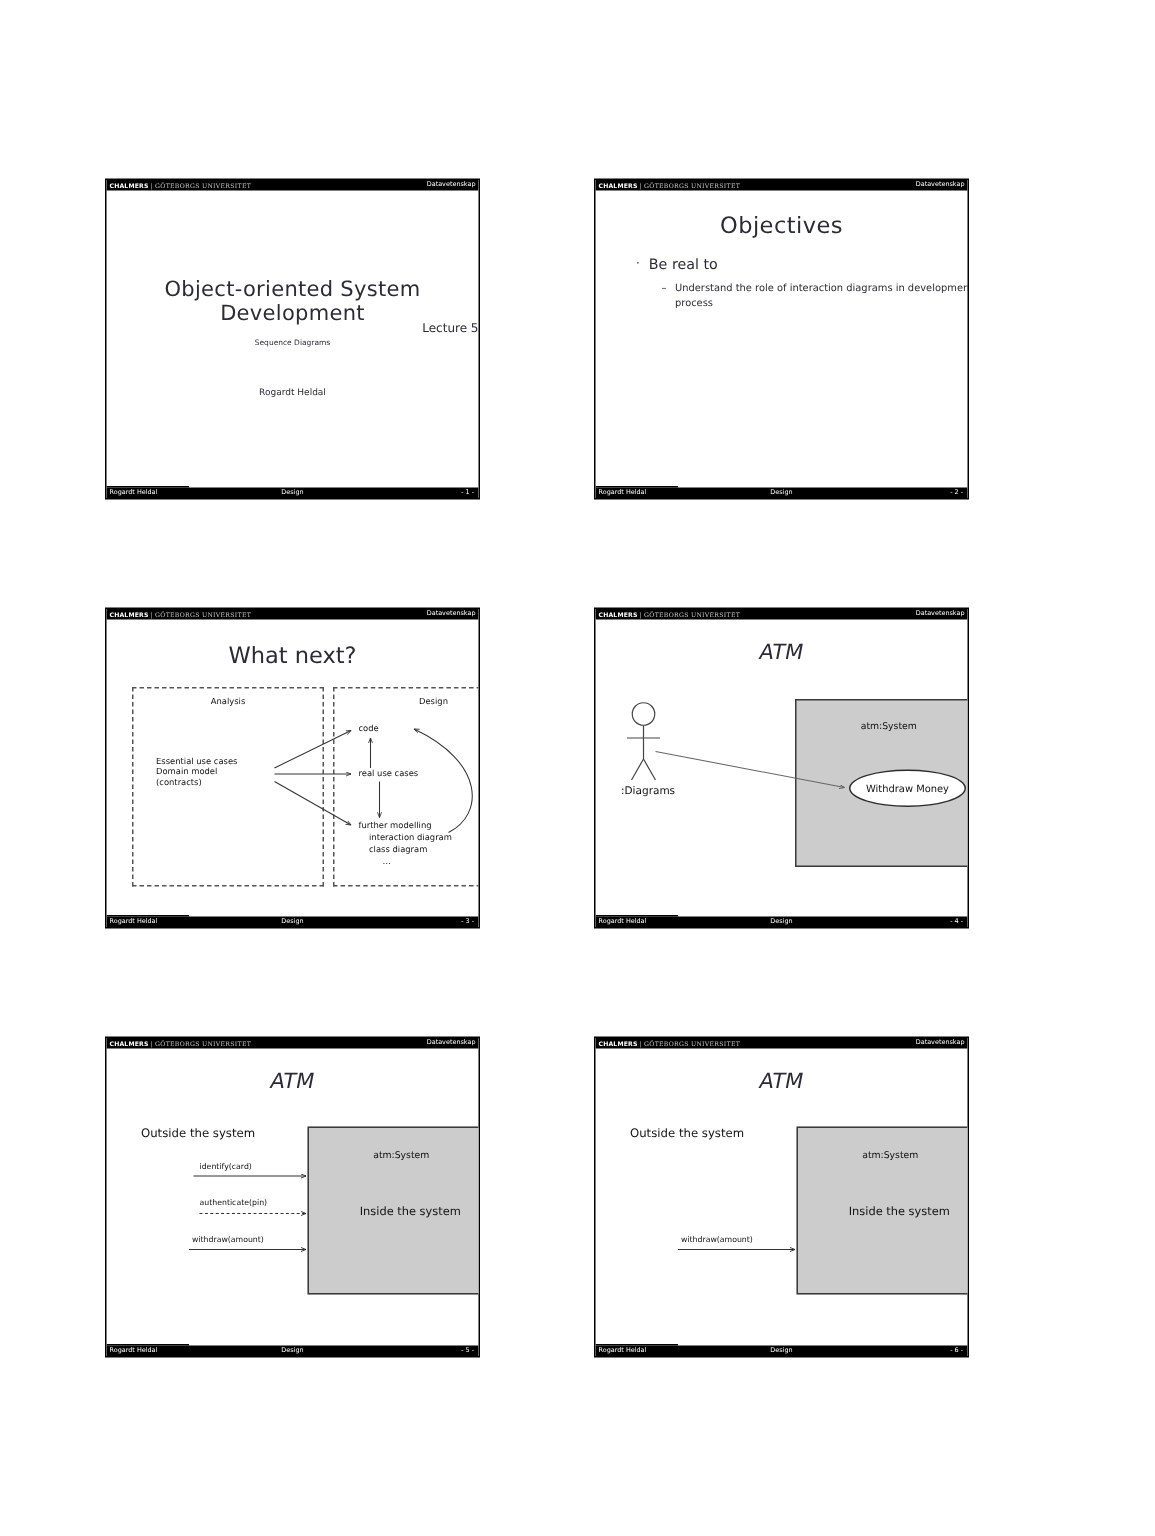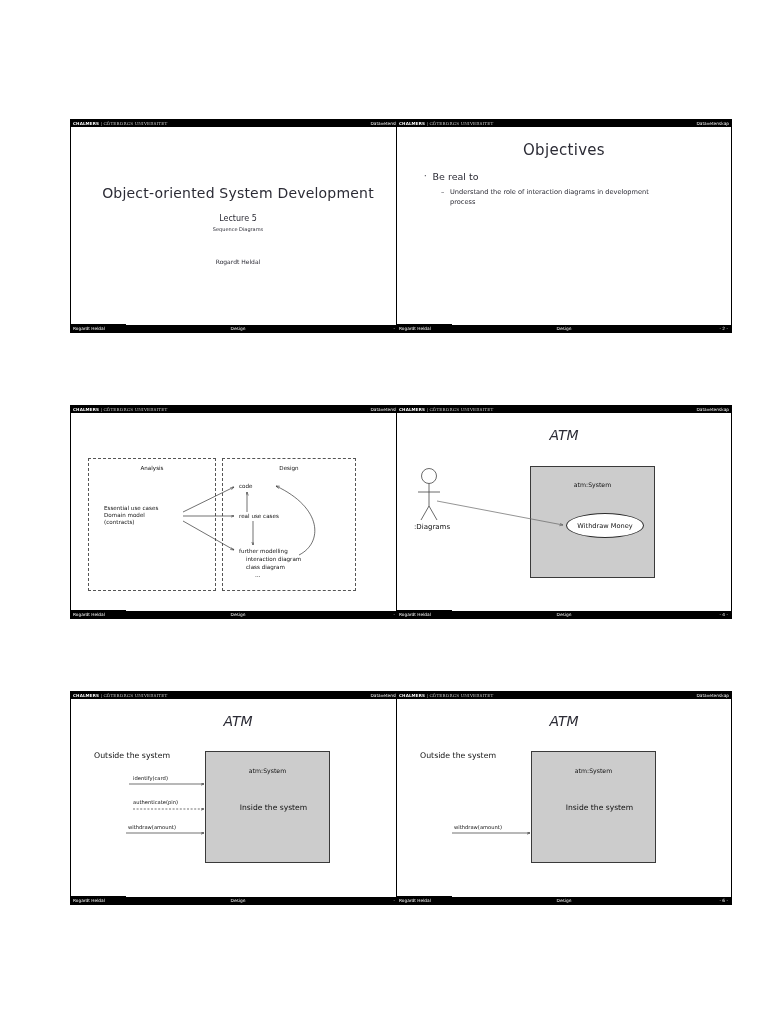--- a/index.html
+++ b/index.html
@@ -18,21 +18,21 @@
   .sheet {
     position: absolute;
     left: 0; top: 0;
     width: 770px;
     height: 1024px;
   }
 
   
   .slide {
     position: absolute;
-    width: 336px;
+    width: 250px;
     height: 214px;
     background: #ffffff;
     border: 1px solid #000000;
     box-sizing: border-box;
     overflow: hidden;
   }
   .slide .head {
     position: absolute;
     left: 0; top: 0;
     width: 100%;
@@ -115,21 +115,21 @@
     position: absolute;
     top: 58px; left: 0; right: 0;
     text-align: center;
     font-size: 14px;
     color: #2b2b35;
     letter-spacing: 0.2px;
   }
   .s1-lect {
     position: absolute;
     top: 87px; left: 0; right: 0;
-    text-align: center;
+    text-align: right;
     font-size: 8px;
     color: #2b2b35;
   }
   .s1-sub {
     position: absolute;
     top: 99px; left: 0; right: 0;
     text-align: center;
     font-size: 5px;
     color: #2b2b35;
   }
@@ -308,20 +308,21 @@
   <div class="slide" style="left:70px; top:405px;">
     <div class="head">
       <div class="h-left">
         <b>CHALMERS</b>
         <span class="uni">|</span>
         <span class="uni">GÖTEBORGS UNIVERSITET</span>
       </div>
       <div class="h-right">Datavetenskap</div>
     </div>
     <div class="body">
+      <div class="s3-title">What next?</div>
 
       <div class="panel" style="left:17px; top:45px; width:128px; height:133px;">
         <div class="panel-label">Analysis</div>
       </div>
       <div class="panel" style="left:151px; top:45px; width:134px; height:133px;">
         <div class="panel-label">Design</div>
       </div>
 
       <div class="s3txt" style="left:33px; top:92px;">Essential use cases</div>
       <div class="s3txt" style="left:33px; top:99px;">Domain model</div>

